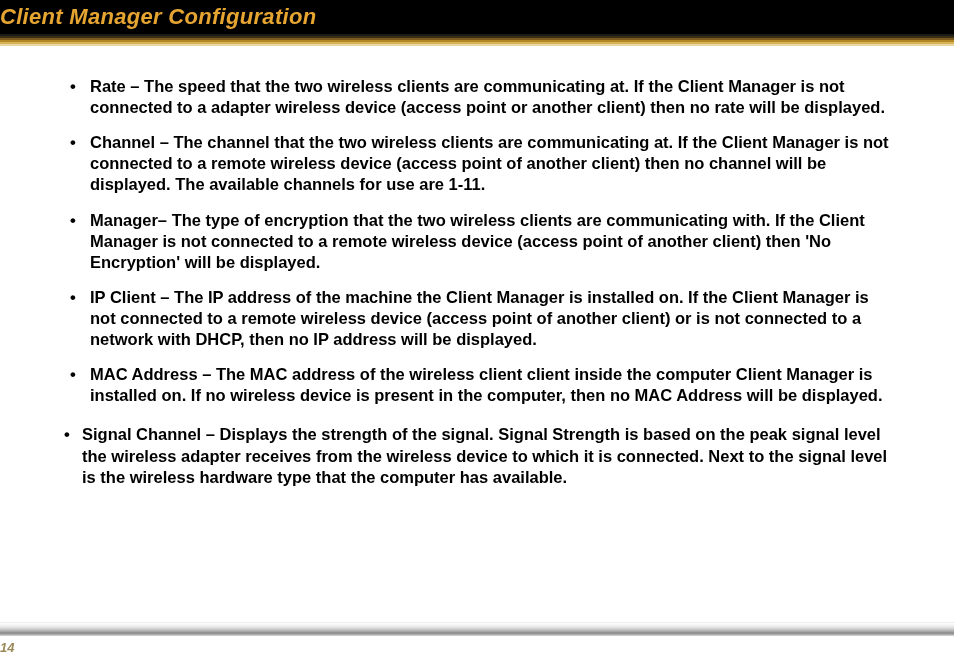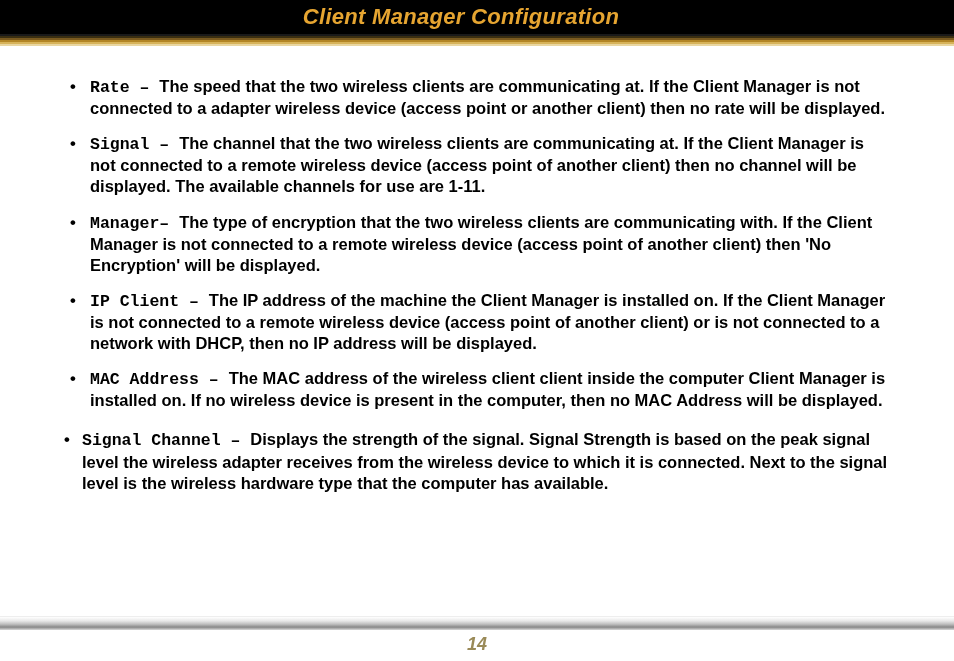--- a/index.html
+++ b/index.html
@@ -13,21 +13,21 @@
   }
   .top-band {
     width: 100%;
     position: relative;
   }
   .title-row {
     background: #000000;
     height: 34px;
     display: flex;
     align-items: center;
-    justify-content: center;
+    justify-content: flex-start;
     padding-right: 32px;
     text-decoration: underline;
   }
   .title-row h1 {
     color: #e6a531;
     font-style: italic;
     font-weight: bold;
     font-size: 22px;
     letter-spacing: 0.3px;
   }
@@ -54,21 +54,20 @@
     font-weight: bold;
   }
   .item .bullet {
     position: absolute;
     left: 0;
     top: 0;
     font-weight: bold;
   }
   .item .term {
     font-weight: 600;
-    font-family: Liberation Mono, monospace;
   }
   .item-last {
     margin-top: 18px;
     padding-left: 12px;
   }
   .item-last .bullet { left: -6px; }
 
   .bottom-band {
     position: absolute;
     bottom: 0;
@@ -79,25 +78,24 @@
     height: 14px;
     background: linear-gradient(to bottom,
       #ffffff 0%,
       #e8e8e8 30%,
       #bfbfbf 55%,
       #888888 78%,
       #d9d9d9 100%);
     border-top: 1px solid #eee;
   }
   .page-num {
-    text-align: center;
     font-weight: bold;
     font-style: italic;
     color: #9a8a58;
-    font-size: 18px;
+    font-size: 13px;
     padding: 4px 0 6px;
   }
 </style>
 </head>
 <body>
 
 <div class="top-band">
   <div class="title-row">
     <h1>Client Manager Configuration</h1>
   </div>
@@ -111,21 +109,21 @@
 
 <div class="content">
 
   <div class="item">
     <span class="bullet">•</span>
     <span class="term">Rate – </span><span>The speed that the two wireless clients are communicating at.  If the Client Manager is not connected to a adapter wireless device (access point or another client) then no rate will be displayed.</span>
   </div>
 
   <div class="item">
     <span class="bullet">•</span>
-    <span class="term">Signal – </span><span>The channel that the two wireless clients are communicating at.  If the Client Manager is not connected to a remote wireless device (access point of another client) then no channel will be displayed.  The available channels for use are 1-11.</span>
+    <span class="term">Channel – </span><span>The channel that the two wireless clients are communicating at.  If the Client Manager is not connected to a remote wireless device (access point of another client) then no channel will be displayed.  The available channels for use are 1-11.</span>
   </div>
 
   <div class="item">
     <span class="bullet">•</span>
     <span class="term">Manager– </span><span>The type of encryption that the two wireless clients are communicating with.  If the Client Manager is not connected to a remote wireless device (access point of another client) then 'No Encryption' will be displayed.</span>
   </div>
 
   <div class="item">
     <span class="bullet">•</span>
     <span class="term">IP Client – </span><span>The IP address of the machine the Client Manager is installed on.  If the Client Manager is not connected to a remote wireless device (access point of another client) or is not connected to a network with DHCP, then no IP address will be displayed.</span>

